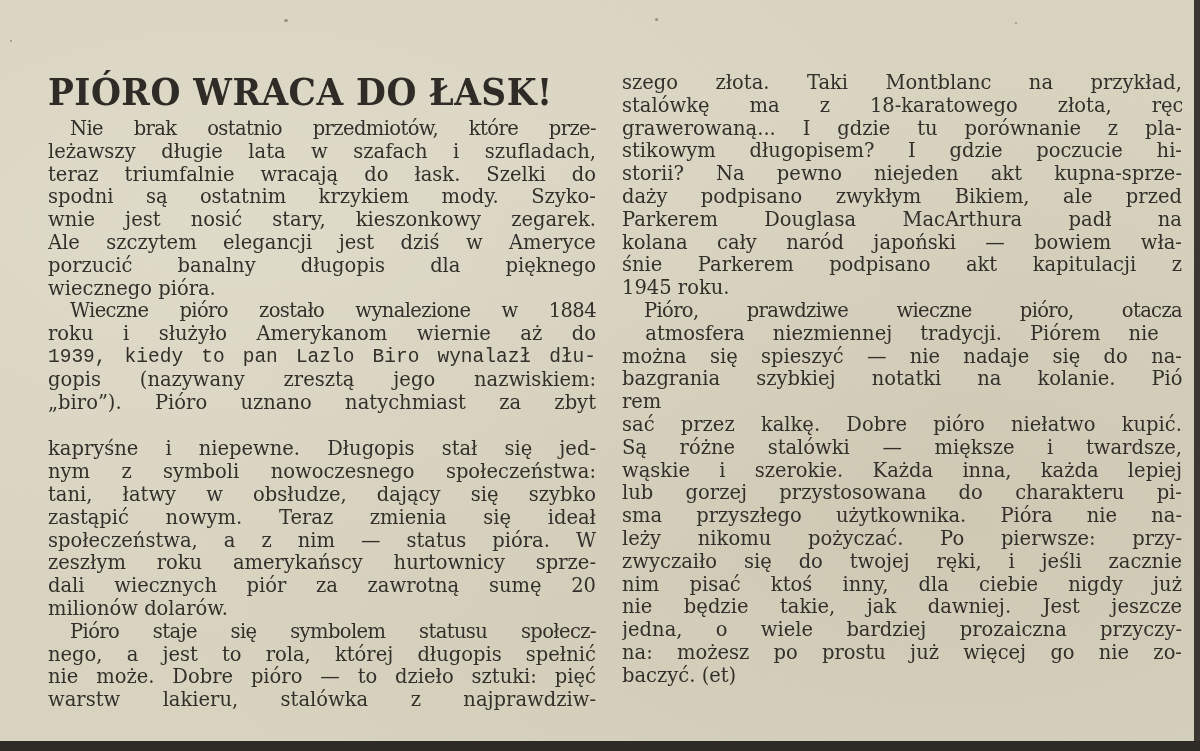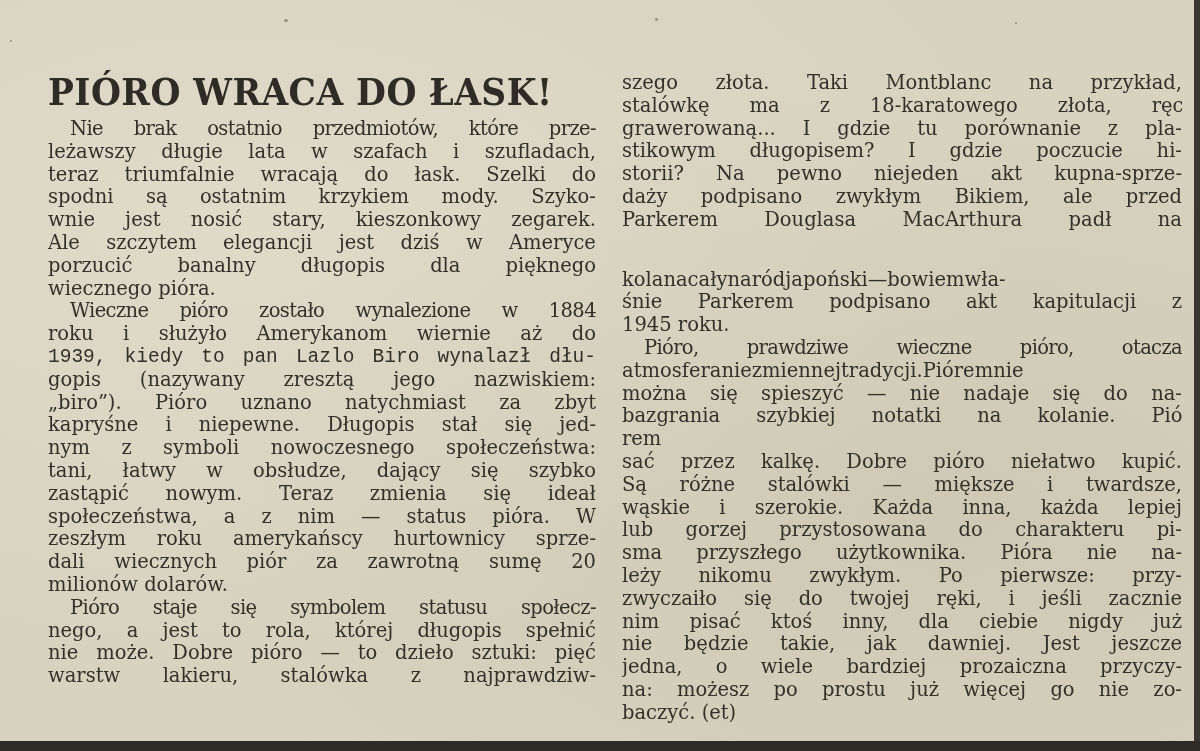--- a/index.html
+++ b/index.html
@@ -197,21 +197,21 @@
         <span>nazwiskiem:</span>
       </span>
       <span class="line" style="display: flex; justify-content: space-between;">
         <span>„biro”).</span>
         <span>Pióro</span>
         <span>uznano</span>
         <span>natychmiast</span>
         <span>za</span>
         <span>zbyt</span>
       </span>
-      <span class="line" style="display: flex; justify-content: space-between;">
+      <span class="line" style="display: flex; justify-content: space-between; margin-top: 24px;">
         <span>kapryśne</span>
         <span>i</span>
         <span>niepewne.</span>
         <span>Długopis</span>
         <span>stał</span>
         <span>się</span>
         <span>jed-</span>
       </span>
       <span class="line" style="display: flex; justify-content: space-between;">
         <span>nym</span>
@@ -351,21 +351,21 @@
         <span>ale</span>
         <span>przed</span>
       </span>
       <span class="line" style="display: flex; justify-content: space-between;">
         <span>Parkerem</span>
         <span>Douglasa</span>
         <span>MacArthura</span>
         <span>padł</span>
         <span>na</span>
       </span>
-      <span class="line" style="display: flex;  margin-top: 37px;">
+      <span class="line" style="display: flex; justify-content: space-between;">
         <span>kolana</span>
         <span>cały</span>
         <span>naród</span>
         <span>japoński</span>
         <span>—</span>
         <span>bowiem</span>
         <span>wła-</span>
       </span>
       <span class="line" style="display: flex; justify-content: space-between;">
         <span>śnie</span>
@@ -376,21 +376,21 @@
         <span>z</span>
       </span>
       <span class="line last">1945 roku.</span>
       <span class="line indent" style="display: flex; justify-content: space-between; letter-spacing: -0.647059px;">
         <span>Pióro,</span>
         <span>prawdziwe</span>
         <span>wieczne</span>
         <span>pióro,</span>
         <span>otacza</span>
       </span>
-      <span class="line" style="display: flex; justify-content: flex-start;">
+      <span class="line" style="display: flex; justify-content: center; gap: 28px;">
         <span>atmosfera</span>
         <span>niezmiennej</span>
         <span>tradycji.</span>
         <span>Piórem</span>
         <span>nie</span>
       </span>
       <span class="line" style="display: flex; justify-content: space-between;">
         <span>można</span>
         <span>się</span>
         <span>spieszyć</span>
@@ -458,21 +458,21 @@
         <span>sma</span>
         <span>przyszłego</span>
         <span>użytkownika.</span>
         <span>Pióra</span>
         <span>nie</span>
         <span>na-</span>
       </span>
       <span class="line" style="display: flex; justify-content: space-between;">
         <span>leży</span>
         <span>nikomu</span>
-        <span>zwykłym.</span>
+        <span>pożyczać.</span>
         <span>Po</span>
         <span>pierwsze:</span>
         <span>przy-</span>
       </span>
       <span class="line" style="display: flex; justify-content: space-between;">
         <span>zwyczaiło</span>
         <span>się</span>
         <span>do</span>
         <span>twojej</span>
         <span>ręki,</span>

